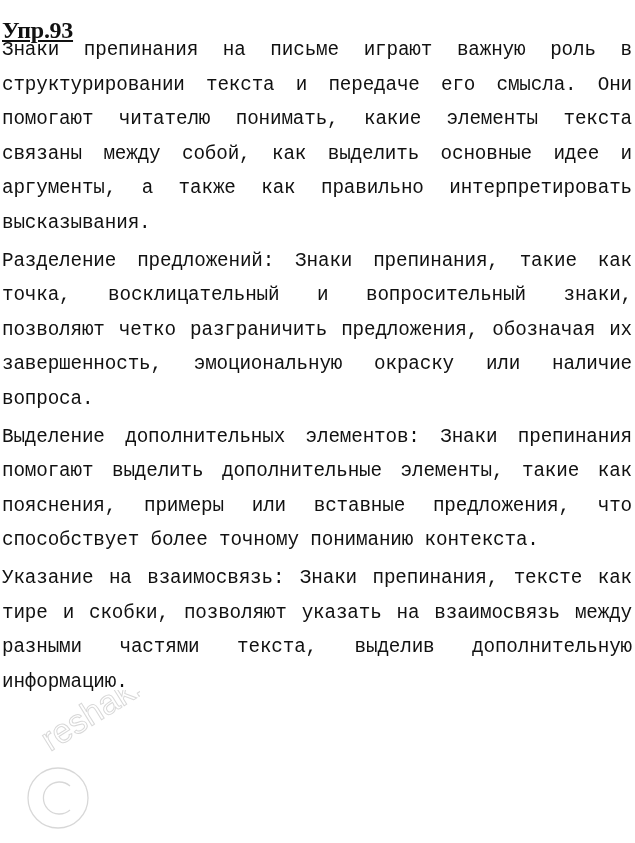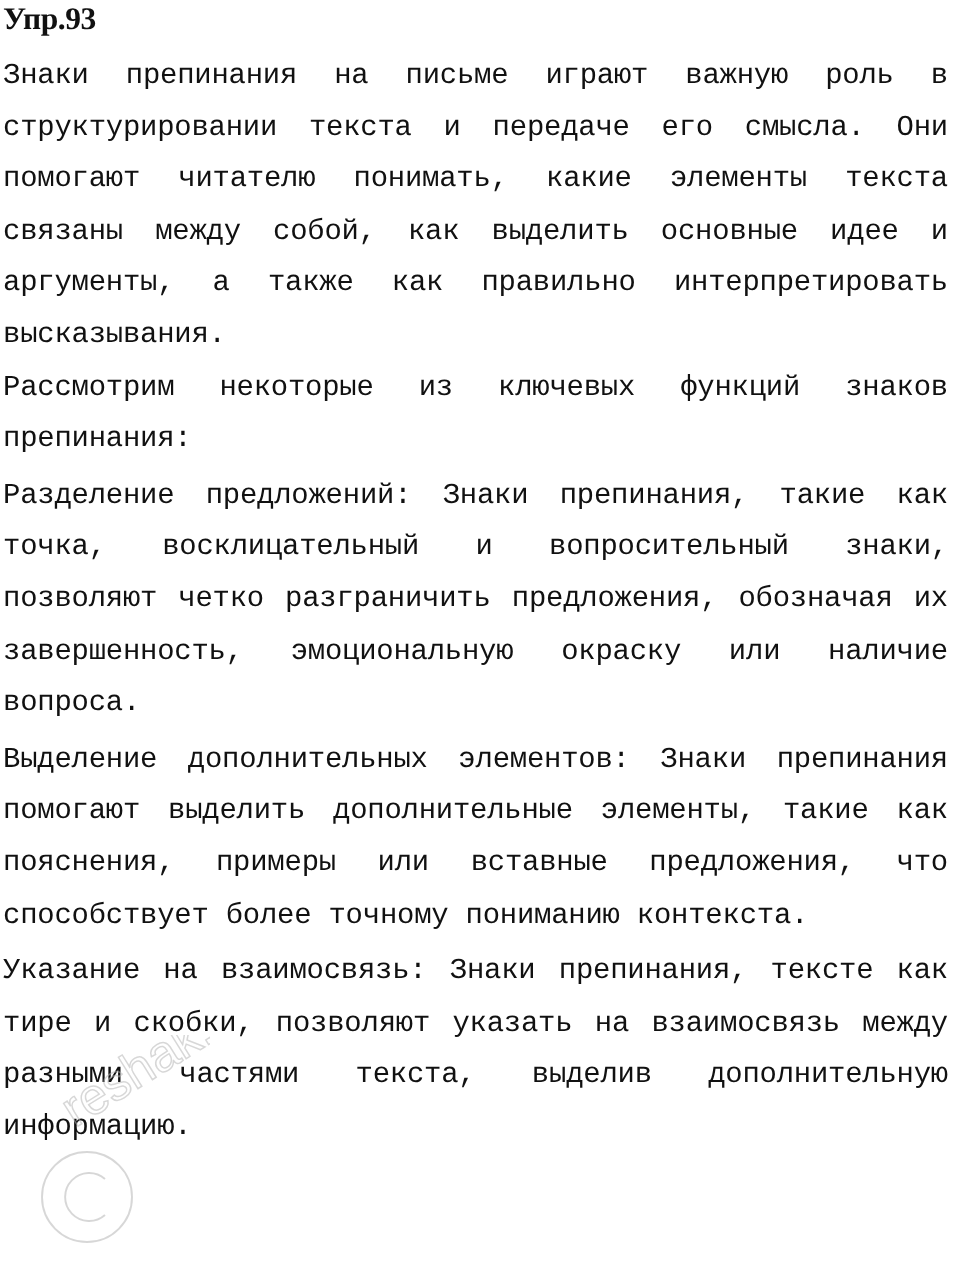--- a/index.html
+++ b/index.html
@@ -5,22 +5,22 @@
     html, body { margin: 0; padding: 0; background: #ffffff; }
     body {
       width: 635px; height: 843px; position: relative; overflow: hidden;
       font-family: "Liberation Serif", "DejaVu Serif", serif;
       color: #111111;
     }
     .header {
       position: absolute; left: 0; top: 0; width: 635px; height: 30px;
     }
     .ex-title {
-      position: absolute; left: 2px; top: 0;
-      font-size: 21px; font-weight: bold; letter-spacing: -0.3px;
+      position: absolute; left: 2px; top: 17px;
+      font-size: 24px; font-weight: bold; letter-spacing: -0.3px; text-decoration: underline;
     }
     .copyright {
       position: absolute; right: 4px; top: 1px;
       font-size: 21px;
     }
     .content {
       position: absolute; left: 2px; top: 33px; width: 630px;
       font-size: 19.3px; line-height: 34.6px; font-family: Liberation Mono, monospace;
     }
     .para {
@@ -36,21 +36,20 @@
   </style>
 </head>
 <body>
 
 <div class="header">
   <div class="ex-title">Упр.93</div>
 </div>
 
 <div class="content">
   <p class="para">Знаки препинания на письме играют важную роль в структурировании текста и передаче его смысла. Они помогают читателю понимать, какие элементы текста связаны между собой, как выделить основные идее и аргументы, а также как правильно интерпретировать высказывания.</p>
-  <p class="para">Рассмотрим некоторые из ключевых функций знаков препинания:</p>
   <p class="para gap">Разделение предложений: Знаки препинания, такие как точка, восклицательный и вопросительный знаки, позволяют четко разграничить предложения, обозначая их завершенность, эмоциональную окраску или наличие вопроса.</p>
   <p class="para gap">Выделение дополнительных элементов: Знаки препинания помогают выделить дополнительные элементы, такие как пояснения, примеры или вставные предложения, что способствует более точному пониманию контекста.</p>
   <p class="para gap">Указание на взаимосвязь: Знаки препинания, тексте как тире и скобки, позволяют указать на взаимосвязь между разными частями текста, выделив дополнительную информацию.</p>
 </div>
 
 <div class="watermark">
   <svg width="120" height="150" viewBox="0 0 120 150">
     <g fill="none" stroke="#b8b8b8" stroke-width="1.3">
       <circle cx="38" cy="108" r="30"></circle>
       <path d="M50 96 A16 16 0 1 0 50 120"></path>

